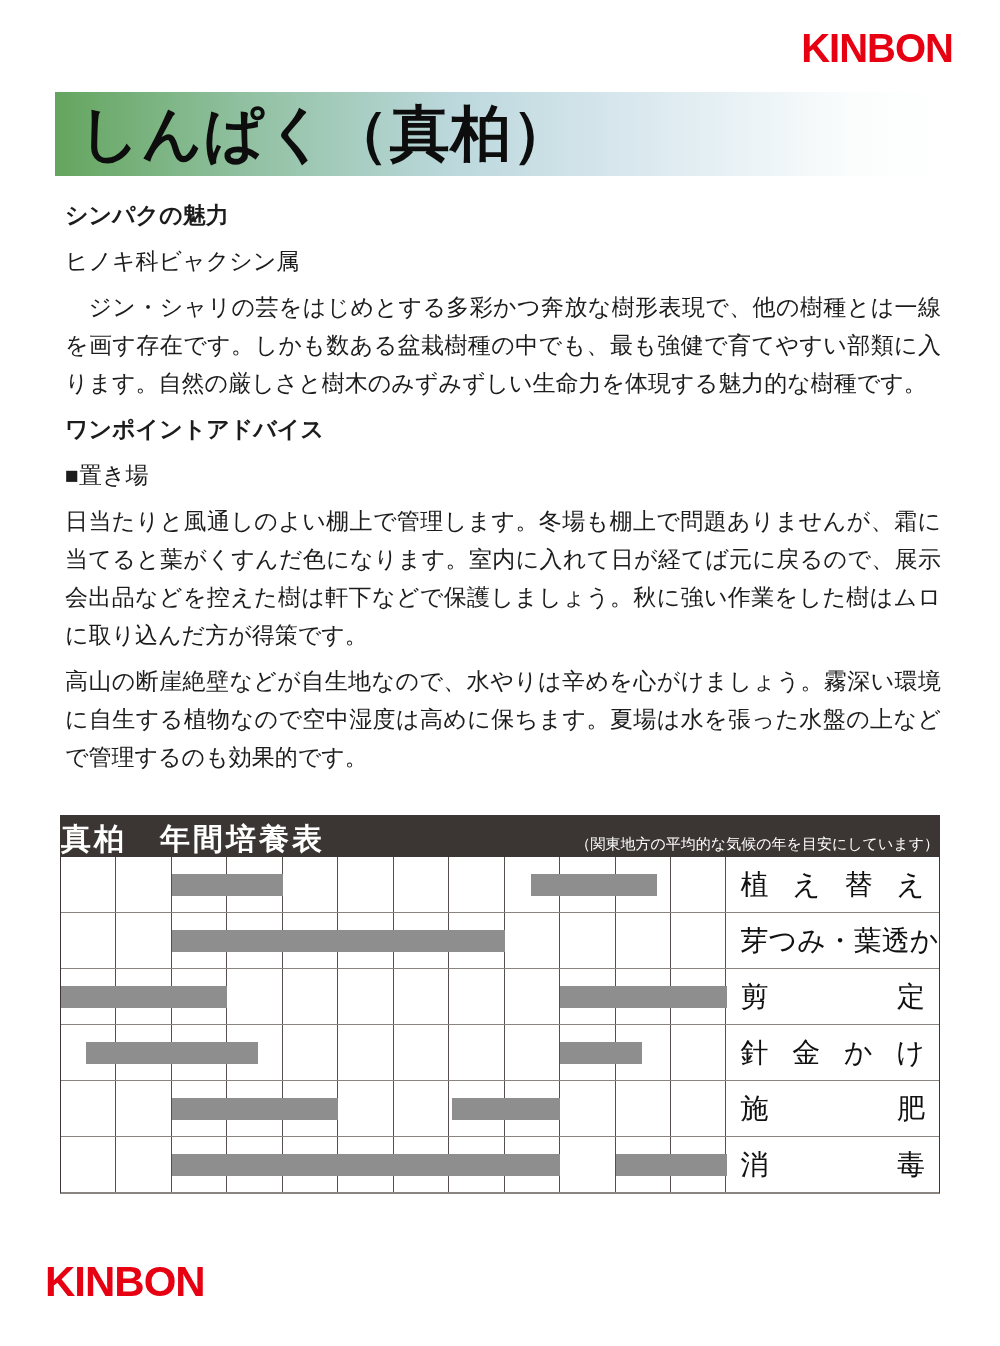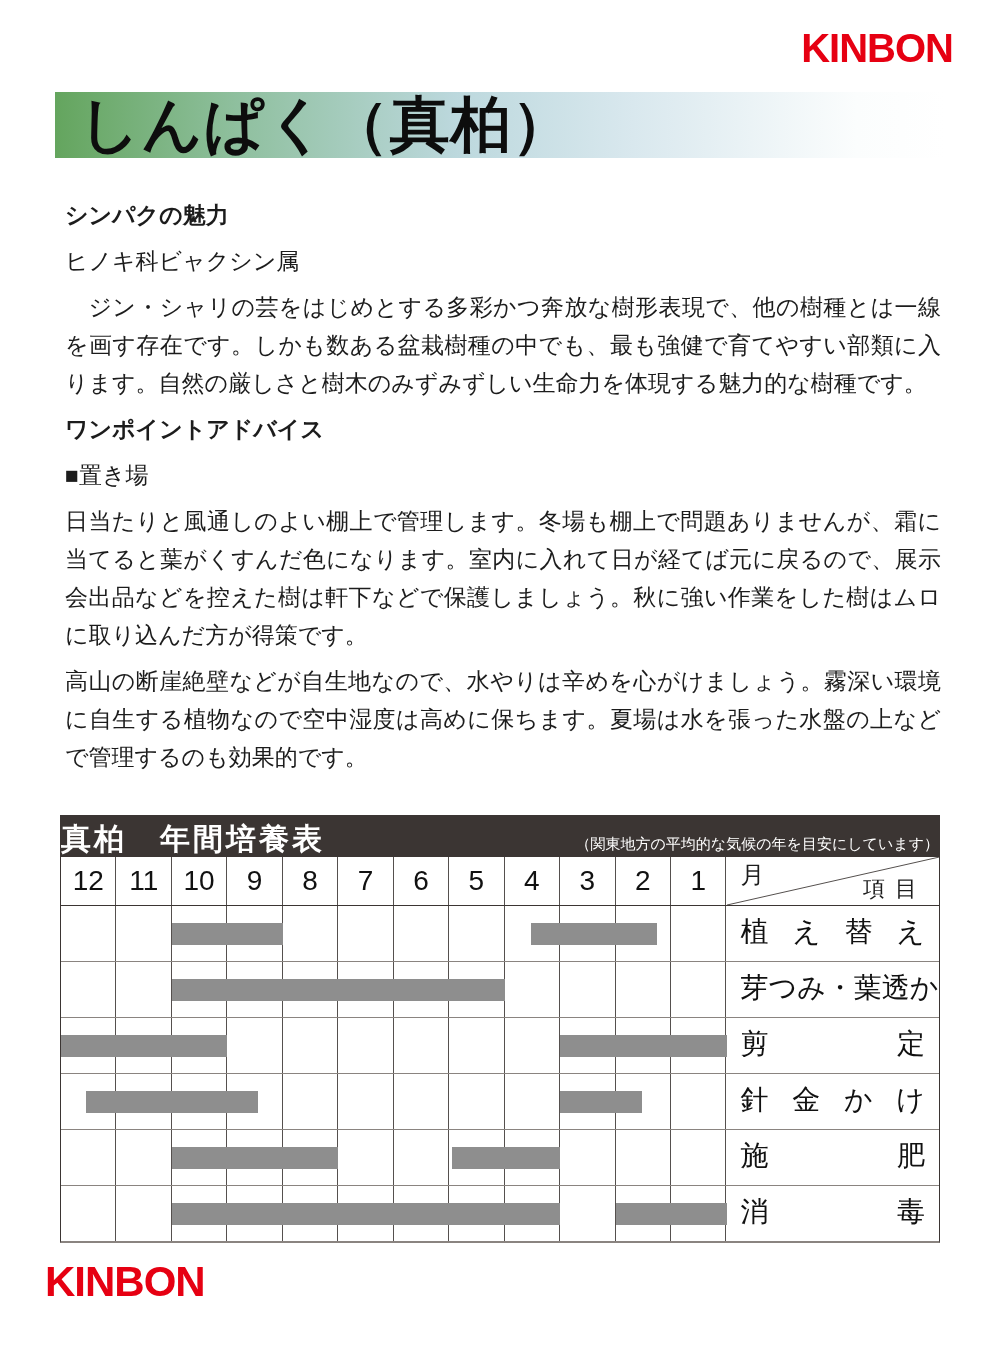--- a/index.html
+++ b/index.html
@@ -7,21 +7,21 @@
     width:1000px;height:1346px;position:relative;background:#ffffff;
     font-family:"Liberation Sans", sans-serif;color:#1c1c1c;overflow:hidden;
   }
   .logo{
     position:absolute;font-weight:800;font-size:40px;letter-spacing:-1px;
     font-family:"Liberation Sans", sans-serif;
   }
   .logo-top{top:26px;right:47px;}
   .logo-bottom{top:1258px;left:45px;font-size:42px;}
   .banner{
-    position:absolute;left:55px;top:92px;width:890px;height:66px;box-sizing:border-box;
+    position:absolute;left:55px;top:92px;width:890px;height:84px;box-sizing:border-box;
     display:flex;align-items:center;padding-left:24px;
     background:linear-gradient(90deg,#64a55e 0%,#8ebf9d 20%,#bcd8dd 45%,#d9e8ee 65%,#fbfdfd 90%,#ffffff 100%);
     font-family:"Liberation Serif", serif;font-size:60px;font-weight:700;color:#0d0d0d;letter-spacing:1px;
   }
   .content{
     position:absolute;left:57px;top:188px;width:892px;
     font-size:23px;line-height:38px;
   }
   .content p{margin:8px;text-align:justify;}
   .h-bold{font-weight:700;}
@@ -46,21 +46,21 @@
   .corner{flex:1;position:relative;}
   .corner svg{position:absolute;left:0;top:0;width:100%;height:100%;}
   .corner .c-top{position:absolute;left:14px;top:2px;font-size:24px;font-family:"Liberation Serif", serif;}
   .corner .c-bottom{position:absolute;right:12px;bottom:1px;font-size:22px;letter-spacing:10px;font-family:"Liberation Serif", serif;}
   .trow{display:flex;height:55px;border-top:1px solid #8a8480;}
   .trow:first-child{border-top:none;}
   .tgrid{width:75.8%;position:relative;display:flex;}
   .gcell{flex:1;border-right:1px solid #55504e;}
   .bar{position:absolute;top:50%;transform:translateY(-50%);height:22px;}
   .tlabel{
-    flex:1;font-family:Liberation Mono, monospace;font-size:28px;line-height:55px;color:#111;
+    flex:1;font-family:Liberation Sans, sans-serif;font-size:28px;line-height:55px;color:#111;
     padding:0 14px;text-align:justify;text-align-last:justify;overflow:hidden;white-space:nowrap;
   }
 </style>
 </head>
 <body>
 
 <div class="logo logo-top" style="color: rgb(230, 0, 18);">KINBON</div>
 
 <div class="banner">
   <span>しんぱく（真柏）</span>
@@ -75,43 +75,20 @@
   <p>■置き場</p>
   <p>日当たりと風通しのよい棚上で管理します。冬場も棚上で問題ありませんが、霜に当てると葉がくすんだ色になります。室内に入れて日が経てば元に戻るので、展示会出品などを控えた樹は軒下などで保護しましょう。秋に強い作業をした樹はムロに取り込んだ方が得策です。</p>
   <p>高山の断崖絶壁などが自生地なので、水やりは辛めを心がけましょう。霧深い環境に自生する植物なので空中湿度は高めに保ちます。夏場は水を張った水盤の上などで管理するのも効果的です。</p>
 </div>
 
 <div class="ctable">
   <div class="thead">
     <span class="t1">真柏　年間培養表</span>
     <span class="t2">（関東地方の平均的な気候の年を目安にしています）</span>
   </div>
-  <div class="mrow">
-    <div class="mcells">
-        <div class="mcell">12</div>
-        <div class="mcell">11</div>
-        <div class="mcell">10</div>
-        <div class="mcell">9</div>
-        <div class="mcell">8</div>
-        <div class="mcell">7</div>
-        <div class="mcell">6</div>
-        <div class="mcell">5</div>
-        <div class="mcell">4</div>
-        <div class="mcell">3</div>
-        <div class="mcell">2</div>
-        <div class="mcell">1</div>
-      </div>
-    <div class="corner">
-      <svg viewBox="0 0 100 100" preserveAspectRatio="none">
-        <line x1="0" y1="100" x2="100" y2="0" stroke="#55504e" stroke-width="1" vector-effect="non-scaling-stroke"></line>
-      </svg>
-      <span class="c-top">月</span>
-      <span class="c-bottom">項目</span>
-    </div>
-  </div>
   <div>
       <div class="trow">
         <div class="tgrid">
           <div class="gcell"></div>
           <div class="gcell"></div>
           <div class="gcell"></div>
           <div class="gcell"></div>
           <div class="gcell"></div>
           <div class="gcell"></div>
           <div class="gcell"></div>

